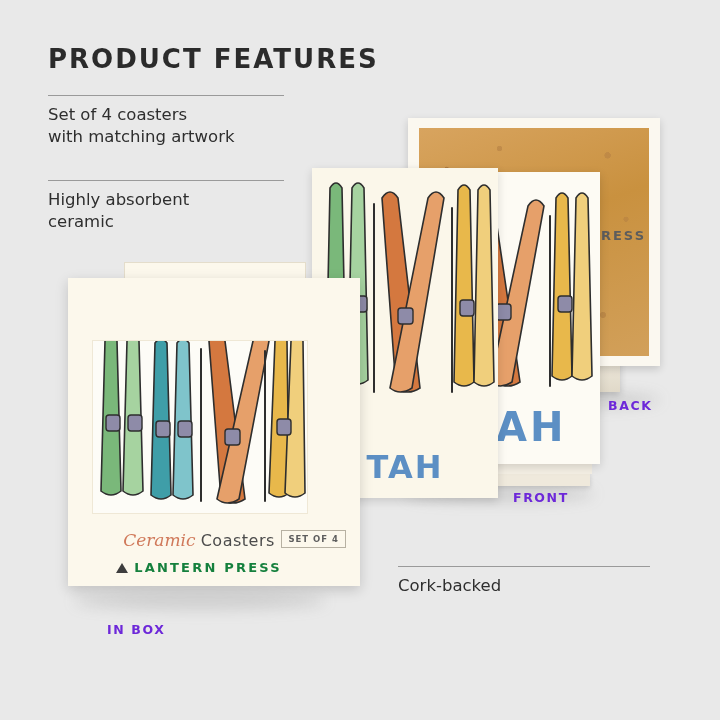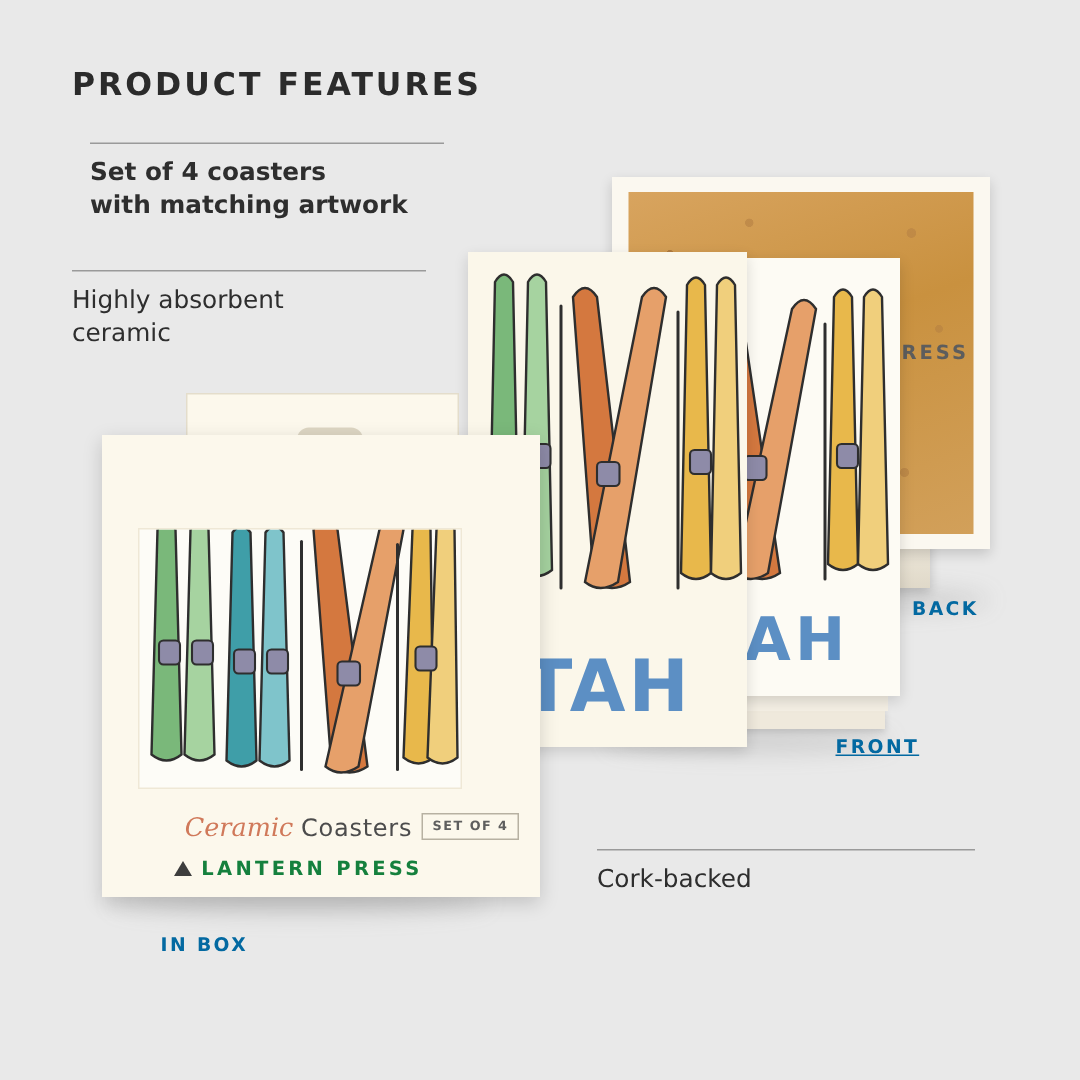--- a/index.html
+++ b/index.html
@@ -20,21 +20,21 @@
     width: 720px; height: 720px;
   }
 
   
   .headline {
     position: absolute;
     left: 48px;
     top: 44px;
     font-family: "DejaVu Sans", sans-serif;
     font-weight: bold;
-    font-size: 21px;
+    font-size: 26px;
     letter-spacing: 2.0px;
     color: #2b2b2b;
   }
 
   
   .feature {
     position: absolute;
     padding-top: 9px;
     color: #2e2e2e;
     font-size: 16.5px;
@@ -44,36 +44,36 @@
   .feature::before {
     content: "";
     position: absolute;
     left: 0; top: 0;
     height: 1px;
     background: #9a9a9a;
     width: 100%;
   }
   .feature .ln { display: block; white-space: pre; }
 
-  #feature-1 { left: 60px; top: 95px; width: 236px; font-weight: bold; }
+  #feature-1 { left: 48px; top: 95px; width: 236px; }
   #feature-2 { left: 48px; top: 180px; width: 236px; }
   #feature-3 { left: 398px; top: 566px; width: 252px; }
   #feature-4 { left: 398px; top: 620px; width: 252px; }
 
   
   .caption {
     position: absolute;
     font-weight: bold;
     font-size: 12.5px;
     letter-spacing: 1.6px;
-    color: #0369a1;
+    color: #6d28d9;
     font-family: "DejaVu Sans", sans-serif;
   }
   #caption-inbox { left: 70px; top: 622px; margin-left: 37px; }
-  #caption-front { left: 557px; top: 490px; text-decoration: underline; }
+  #caption-front { left: 513px; top: 490px; }
   #caption-back  { left: 608px; top: 398px; }
 
   
   .shadow {
     position: absolute;
     background: rgba(120,120,120,0.22);
     filter: blur(7px);
     border-radius: 50%;
   }
 
@@ -149,37 +149,37 @@
   #mid-tile {
     position: absolute; left: 16px; top: 0; width: 186px; height: 330px;
     background: #fbf7ea;
     box-shadow: 0 3px 9px rgba(0,0,0,0.14);
   }
   #mid-utah {
     position: absolute; left: 0; bottom: 12px; width: 186px;
     text-align: center;
     font-family: "DejaVu Sans", sans-serif;
     font-weight: bold;
-    font-size: 48px;
+    font-size: 32px;
     letter-spacing: 2px;
     color: #5c8fc4;
   }
 
   
   #inbox-group { position: absolute; left: 62px; top: 262px; width: 280px; height: 340px; }
   #inbox-hangtab {
     position: absolute; left: 62px; top: 0px; width: 180px; height: 44px;
     background: #fcf8ec; border: 1px solid #e4ddcb; border-bottom: none;
   }
   #inbox-hangtab-hole {
     position: absolute; left: 73px; top: 22px; width: 44px; height: 16px;
     background: #ddd6c3; border-radius: 9px;
   }
   #inbox-body {
-    position: absolute; left: 6px; top: 28px; width: 292px; height: 308px;
+    position: absolute; left: 6px; top: 16px; width: 292px; height: 308px;
     background: #fcf8ec;
     box-shadow: 0 4px 12px rgba(0,0,0,0.17);
   }
   #inbox-window {
     position: absolute; left: 24px; top: 62px; width: 214px; height: 172px;
     background: #fdfcf7;
     border: 1px solid #efe8d6;
     overflow: hidden;
   }
   #inbox-brandline {

